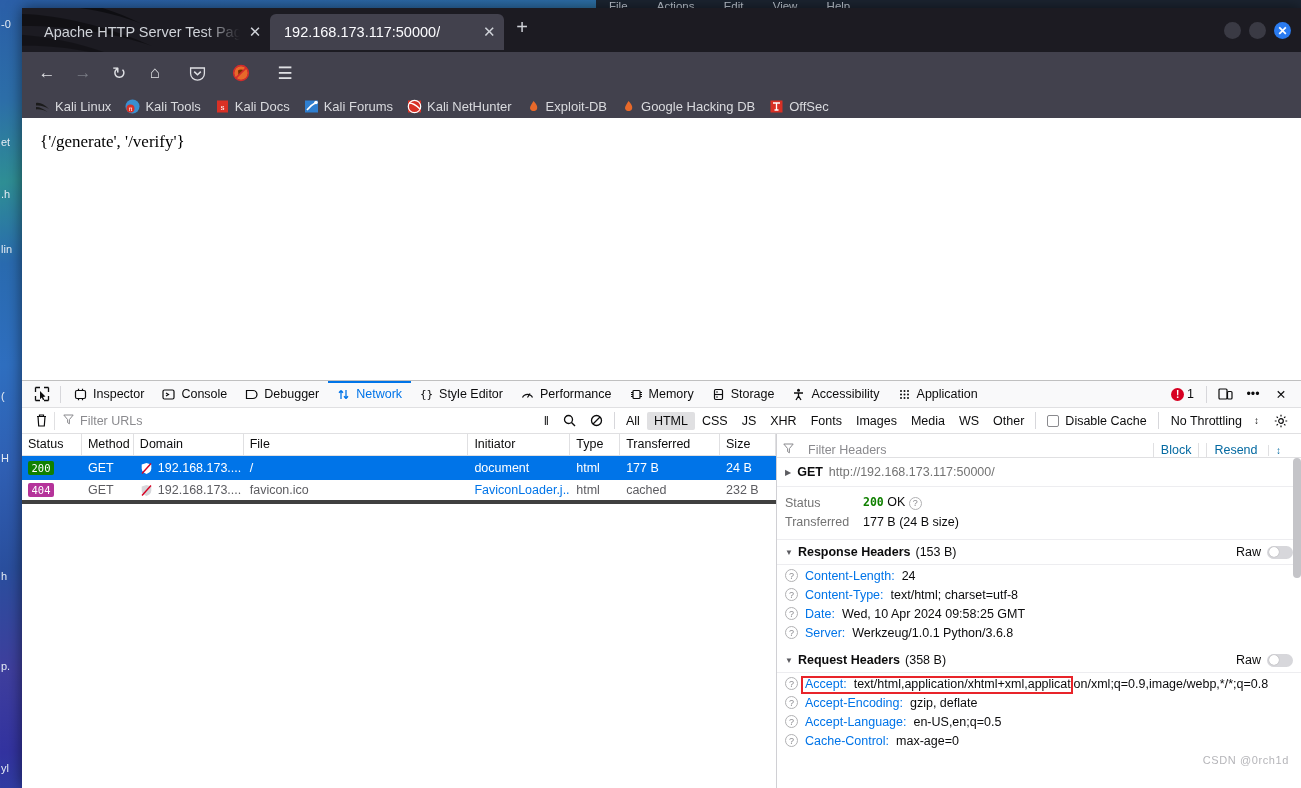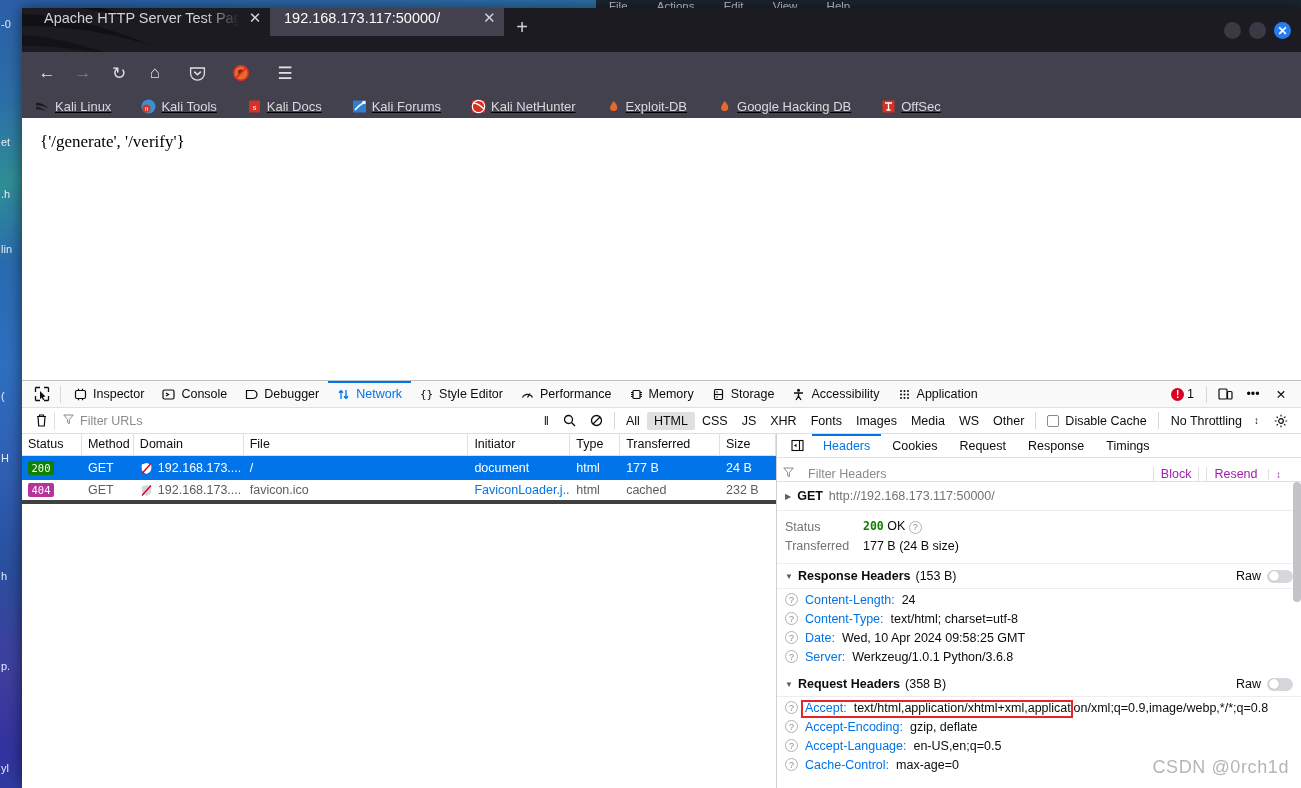--- a/index.html
+++ b/index.html
@@ -38,21 +38,21 @@
     height:44px; background:#1c1b22; position:relative; flex:0 0 44px;
     display:flex; align-items:flex-end; padding-left:8px;
     overflow:hidden;
   }
   #kali-dragon{
     position:absolute; left:-10px; top:-18px; width:230px; height:86px;
     opacity:.55; pointer-events:none;
   }
   .tab {
     height:36px; display:flex; align-items:center; gap:6px;
-    padding:0 6px 0 14px; border-radius:6px 6px 0 0; margin-bottom:16px;
+    padding:0 6px 0 14px; border-radius:6px 6px 0 0; margin-bottom:2px;
     position:relative; z-index:2;
   }
   .tab .tab-title{
     color:#cfd2d8; font-size:14.5px; max-width:196px; overflow:hidden;
     white-space:nowrap; text-overflow:clip;
   }
   .tab.inactive .tab-title{
     -webkit-mask-image:linear-gradient(to right,#000 82%,transparent 100%);
     mask-image:linear-gradient(to right,#000 82%,transparent 100%);
   }
@@ -84,21 +84,21 @@
     display:flex; align-items:center; padding:0 8px; gap:8px;
   }
   #urlbar .u-text{ font-size:15px; color:#fbfbfe; letter-spacing:.1px;}
   #urlbar .u-text .port{ color:#8f9096; }
   .u-icon{ color:#c5c6cc; font-size:14px; display:flex; align-items:center;}
   #star{ margin-left:auto; color:#c5c6cc; font-size:16px;}
   #navright{ display:flex; align-items:center; gap:10px; padding-left:6px;}
 
   
   #bookmarks{ height:24px; background:#42414d; display:flex; align-items:center;
-              padding:0 6px; gap:16px; flex:0 0 24px;text-decoration:underline; }
+              padding:0 6px; gap:0; flex:0 0 24px; }
   .bm{ display:flex; align-items:center; gap:5px; padding:0 7px; height:22px;}
   .bm .bm-label{ color:#d9dade; font-size:13px; white-space:nowrap;}
   .bmico{ width:15px; height:15px; flex:0 0 15px; position:relative; }
 
   
   #page { background:#fff; flex:1; overflow:hidden; position:relative; }
   #page-text{
     font-family:"Liberation Serif", serif; font-size:17px; color:#000;
     padding:14px 0 0 18px;
   }
@@ -161,21 +161,21 @@
   .col-trans{width:100px}.col-size{width:56px}
 
   
   #det{ flex:1; display:flex; flex-direction:column; min-width:0; background:#fff;}
   #det-tabs{ height:24px; flex:0 0 24px; display:flex; align-items:center;
              border-bottom:1px solid #e0e0e2; background:#fff; padding-left:6px;}
   #det-tabs .pt{ padding:0 11px; height:24px; display:flex; align-items:center; color:#0c0c0d;}
   #det-tabs .pt.active{ color:#0074e8; box-shadow:inset 0 2px 0 #0074e8;}
   #det-filter{ height:24px; flex:0 0 24px; display:flex; align-items:flex-end;
                border-bottom:1px solid #e0e0e2; padding:0 6px; gap:14px; color:#8a8a8e;}
-  #det-filter .right{ margin-left:auto; display:flex; align-items:center; gap:0; color:#a21caf;}
+  #det-filter .right{ margin-left:auto; display:flex; align-items:center; gap:0; color:#0369a1;}
   #det-filter .right span{ padding:0 7px; border-left:1px solid #e0e0e2;}
   #det-body{ flex:1; overflow:hidden; position:relative;}
   .req-line{ padding:7px 8px; display:flex; align-items:center; gap:6px;
              border-bottom:1px solid #ededf0; }
   .req-line .m{ color:#0c0c0d; font-weight:bold; font-size:12.5px;}
   .req-line .u{ color:#737373; }
   .kvblock{ padding:6px 8px 8px 8px; border-bottom:1px solid #ededf0;}
   .kv{ display:flex; align-items:center; height:19px;}
   .kv .k{ width:78px; color:#737373; }
   .kv .v{ color:#0c0c0d; }
@@ -192,22 +192,22 @@
   .toggle{ width:26px; height:13px; border-radius:7px; background:#d7d7db; position:relative;}
   .toggle::after{ content:""; position:absolute; left:1.5px; top:1.5px; width:10px; height:10px;
                   border-radius:50%; background:#fff; box-shadow:0 0 1px rgba(0,0,0,.4);}
   .hdr{ display:flex; align-items:flex-start; gap:7px; padding:1px 8px; height:19px; }
   .hdr .hk{ color:#0074e8; white-space:nowrap;}
   .hdr .hv{ color:#0c0c0d; white-space:nowrap; overflow:hidden;}
   #server-highlight{
     position:absolute; left:24px; top:218px; width:272px; height:18px;
     border:2px solid #e8242a; pointer-events:none;
   }
-  #watermark{ position:absolute; right:12px; bottom:10px; color:#b5b5b9;
-              font-size:18px; letter-spacing:.6px; }
+  #watermark{ position:absolute; right:12px; bottom:22px; color:#b5b5b9;
+              font-size:11px; letter-spacing:.6px; }
   #det-scroll{ position:absolute; right:0; top:0; width:8px; height:120px;
                background:#c4c4c8; border-radius:4px;}
 </style>
 </head>
 <body>
 
 <div id="desktop">
   <div id="leftedge-text">
     <div style="top:18px">-0</div>
     <div style="top:136px">et</div>
@@ -596,34 +596,20 @@
             </div>
             <div class="col-file">favicon.ico</div>
             <div class="col-init" style="color:#0074e8">FaviconLoader.j...</div>
             <div class="col-type">html</div>
             <div class="col-trans">cached</div>
             <div class="col-size">232 B</div>
           </div>
         </div>
 
         <div id="det">
-          <div id="det-tabs">
-            <span class="pt" style="padding:0 8px">
-              <svg width="13" height="13" viewBox="0 0 13 13">
-                  <rect x="1" y="1.5" width="11" height="10" fill="none" stroke="#0c0c0d" stroke-width="1.1"></rect>
-                  <line x1="8.5" y1="1.5" x2="8.5" y2="11.5" stroke="#0c0c0d" stroke-width="1.1"></line>
-                  <path d="M3 6.5 L5.5 4.8 V8.2 Z" fill="#0c0c0d"></path>
-                </svg>
-            </span>
-            <span class="pt active">Headers</span>
-            <span class="pt">Cookies</span>
-            <span class="pt">Request</span>
-            <span class="pt">Response</span>
-            <span class="pt">Timings</span>
-          </div>
 
           <div id="det-filter">
             <span>
               <svg width="11" height="11" viewBox="0 0 11 11">
                   <path d="M0.8 1 H10.2 L6.4 5.6 V9.8 L4.6 8.6 V5.6 Z" fill="none" stroke="#8a8a8e" stroke-width="1"></path>
                 </svg>
             </span>
             <span>Filter Headers</span>
             <span class="right">
               <span>Block</span>

